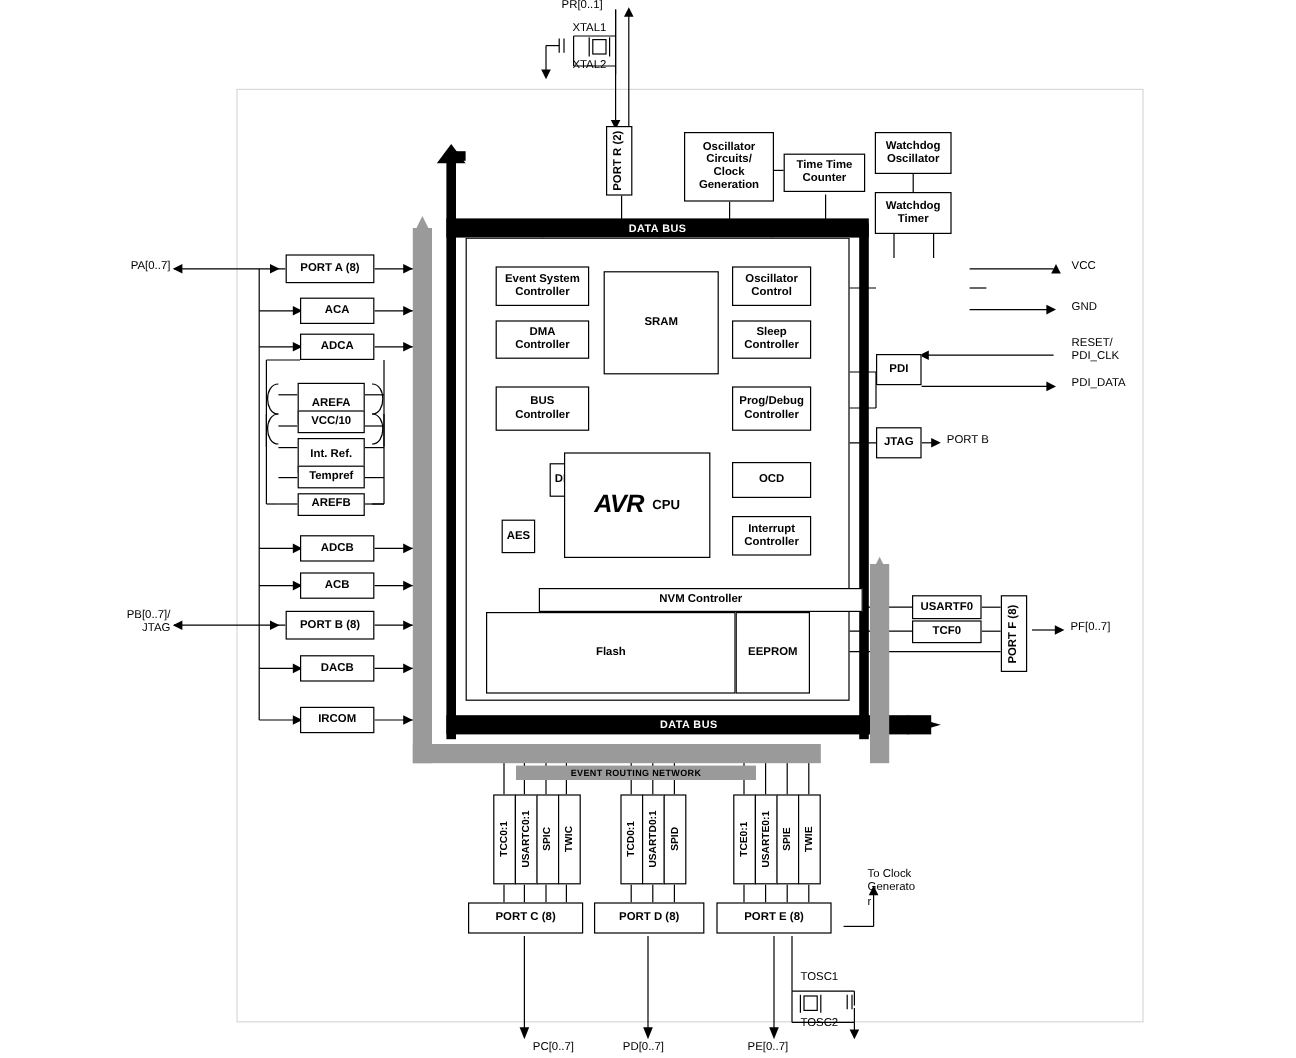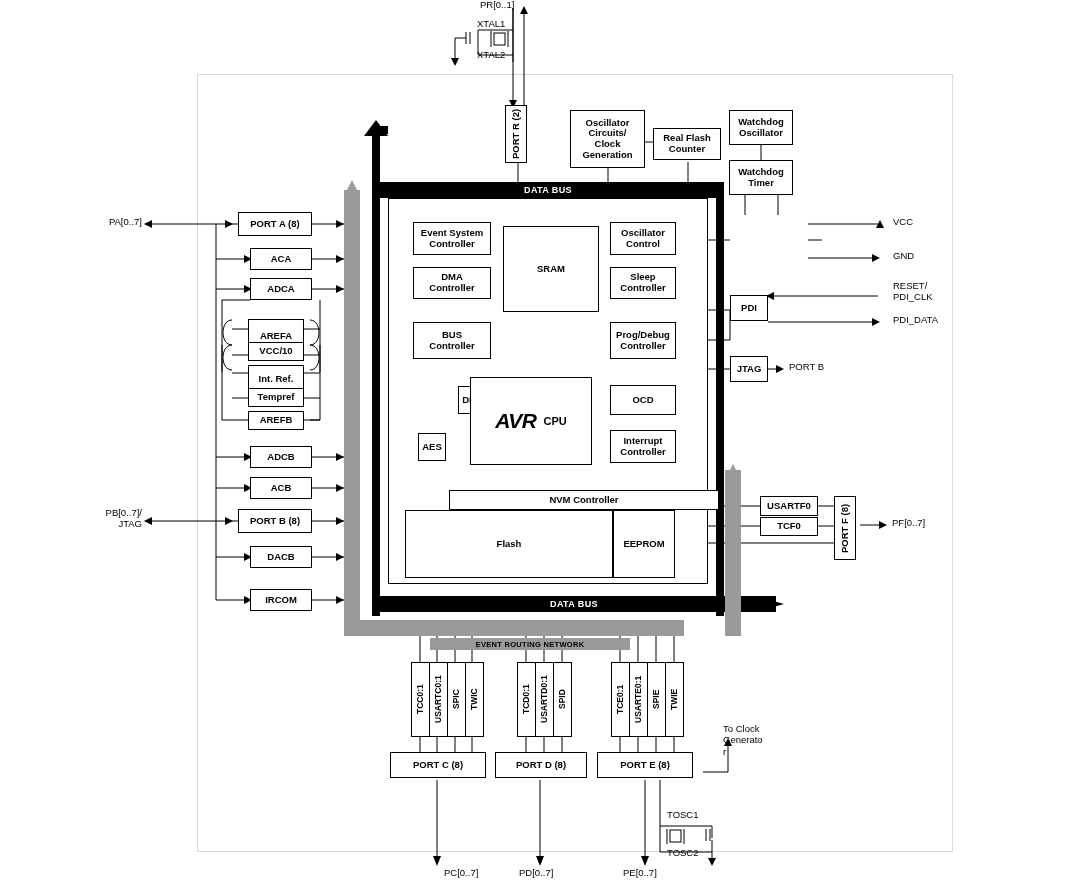--- a/index.html
+++ b/index.html
@@ -310,21 +310,21 @@
     <path d="M344,196 L360,196 L352,180 z" fill="#9a9a9a"></path>
     <path d="M725,480 L741,480 L733,464 z" fill="#9a9a9a"></path>
     <path d="M756,596 L756,612 L784,604 z" fill="#000"></path>
   </svg>
 
   <div class="box vert" style="left:505px;top:105px;width:22px;height:58px;">PORT R (2)</div>
   <div class="box" style="left:570px;top:110px;width:75px;height:58px;white-space:pre-line;">Oscillator
 Circuits/
 Clock
 Generation</div>
-  <div class="box" style="left:653px;top:128px;width:68px;height:32px;white-space:pre-line;">Real Flash
+  <div class="box" style="left:653px;top:128px;width:68px;height:32px;white-space:pre-line;">Time Time
 Counter</div>
   <div class="box" style="left:729px;top:110px;width:64px;height:35px;white-space:pre-line;">Watchdog
 Oscillator</div>
   <div class="box" style="left:729px;top:160px;width:64px;height:35px;white-space:pre-line;">Watchdog
 Timer</div>
 
   <div class="cpu-area" style="left:388px;top:198px;width:320px;height:386px;"></div>
 
   <div class="box" style="left:413px;top:222px;width:78px;height:33px;white-space:pre-line;">Event System
 Controller</div>
@@ -387,21 +387,21 @@
 
   <div class="box vert" style="left:611px;top:662px;width:19px;height:75px;font-size:8.5px;">TCE0:1</div>
   <div class="box vert" style="left:629px;top:662px;width:19px;height:75px;font-size:8.5px;">USARTE0:1</div>
   <div class="box vert" style="left:647px;top:662px;width:19px;height:75px;font-size:8.5px;">SPIE</div>
   <div class="box vert" style="left:665px;top:662px;width:19px;height:75px;font-size:8.5px;">TWIE</div>
 
   <div class="box" style="left:390px;top:752px;width:96px;height:26px;">PORT C (8)</div>
   <div class="box" style="left:495px;top:752px;width:92px;height:26px;">PORT D (8)</div>
   <div class="box" style="left:597px;top:752px;width:96px;height:26px;">PORT E (8)</div>
 
-  <div class="lbl" style="left:480px;top:0px;">PR[0..1]</div>
+  <div class="lbl" style="left:468px;top:0px;">PR[0..1]</div>
   <div class="lbl" style="left:477px;top:19px;">XTAL1</div>
   <div class="lbl" style="left:477px;top:50px;">XTAL2</div>
   <div class="lbl" style="left:142px;top:217px;transform:translateX(-100%);">PA[0..7]</div>
   <div class="lbl" style="left:142px;top:508px;transform:translateX(-100%);text-align:right;">PB[0..7]/
 JTAG</div>
   <div class="lbl" style="left:893px;top:217px;">VCC</div>
   <div class="lbl" style="left:893px;top:251px;">GND</div>
   <div class="lbl" style="left:893px;top:281px;">RESET/
 PDI_CLK</div>
   <div class="lbl" style="left:893px;top:315px;">PDI_DATA</div>

